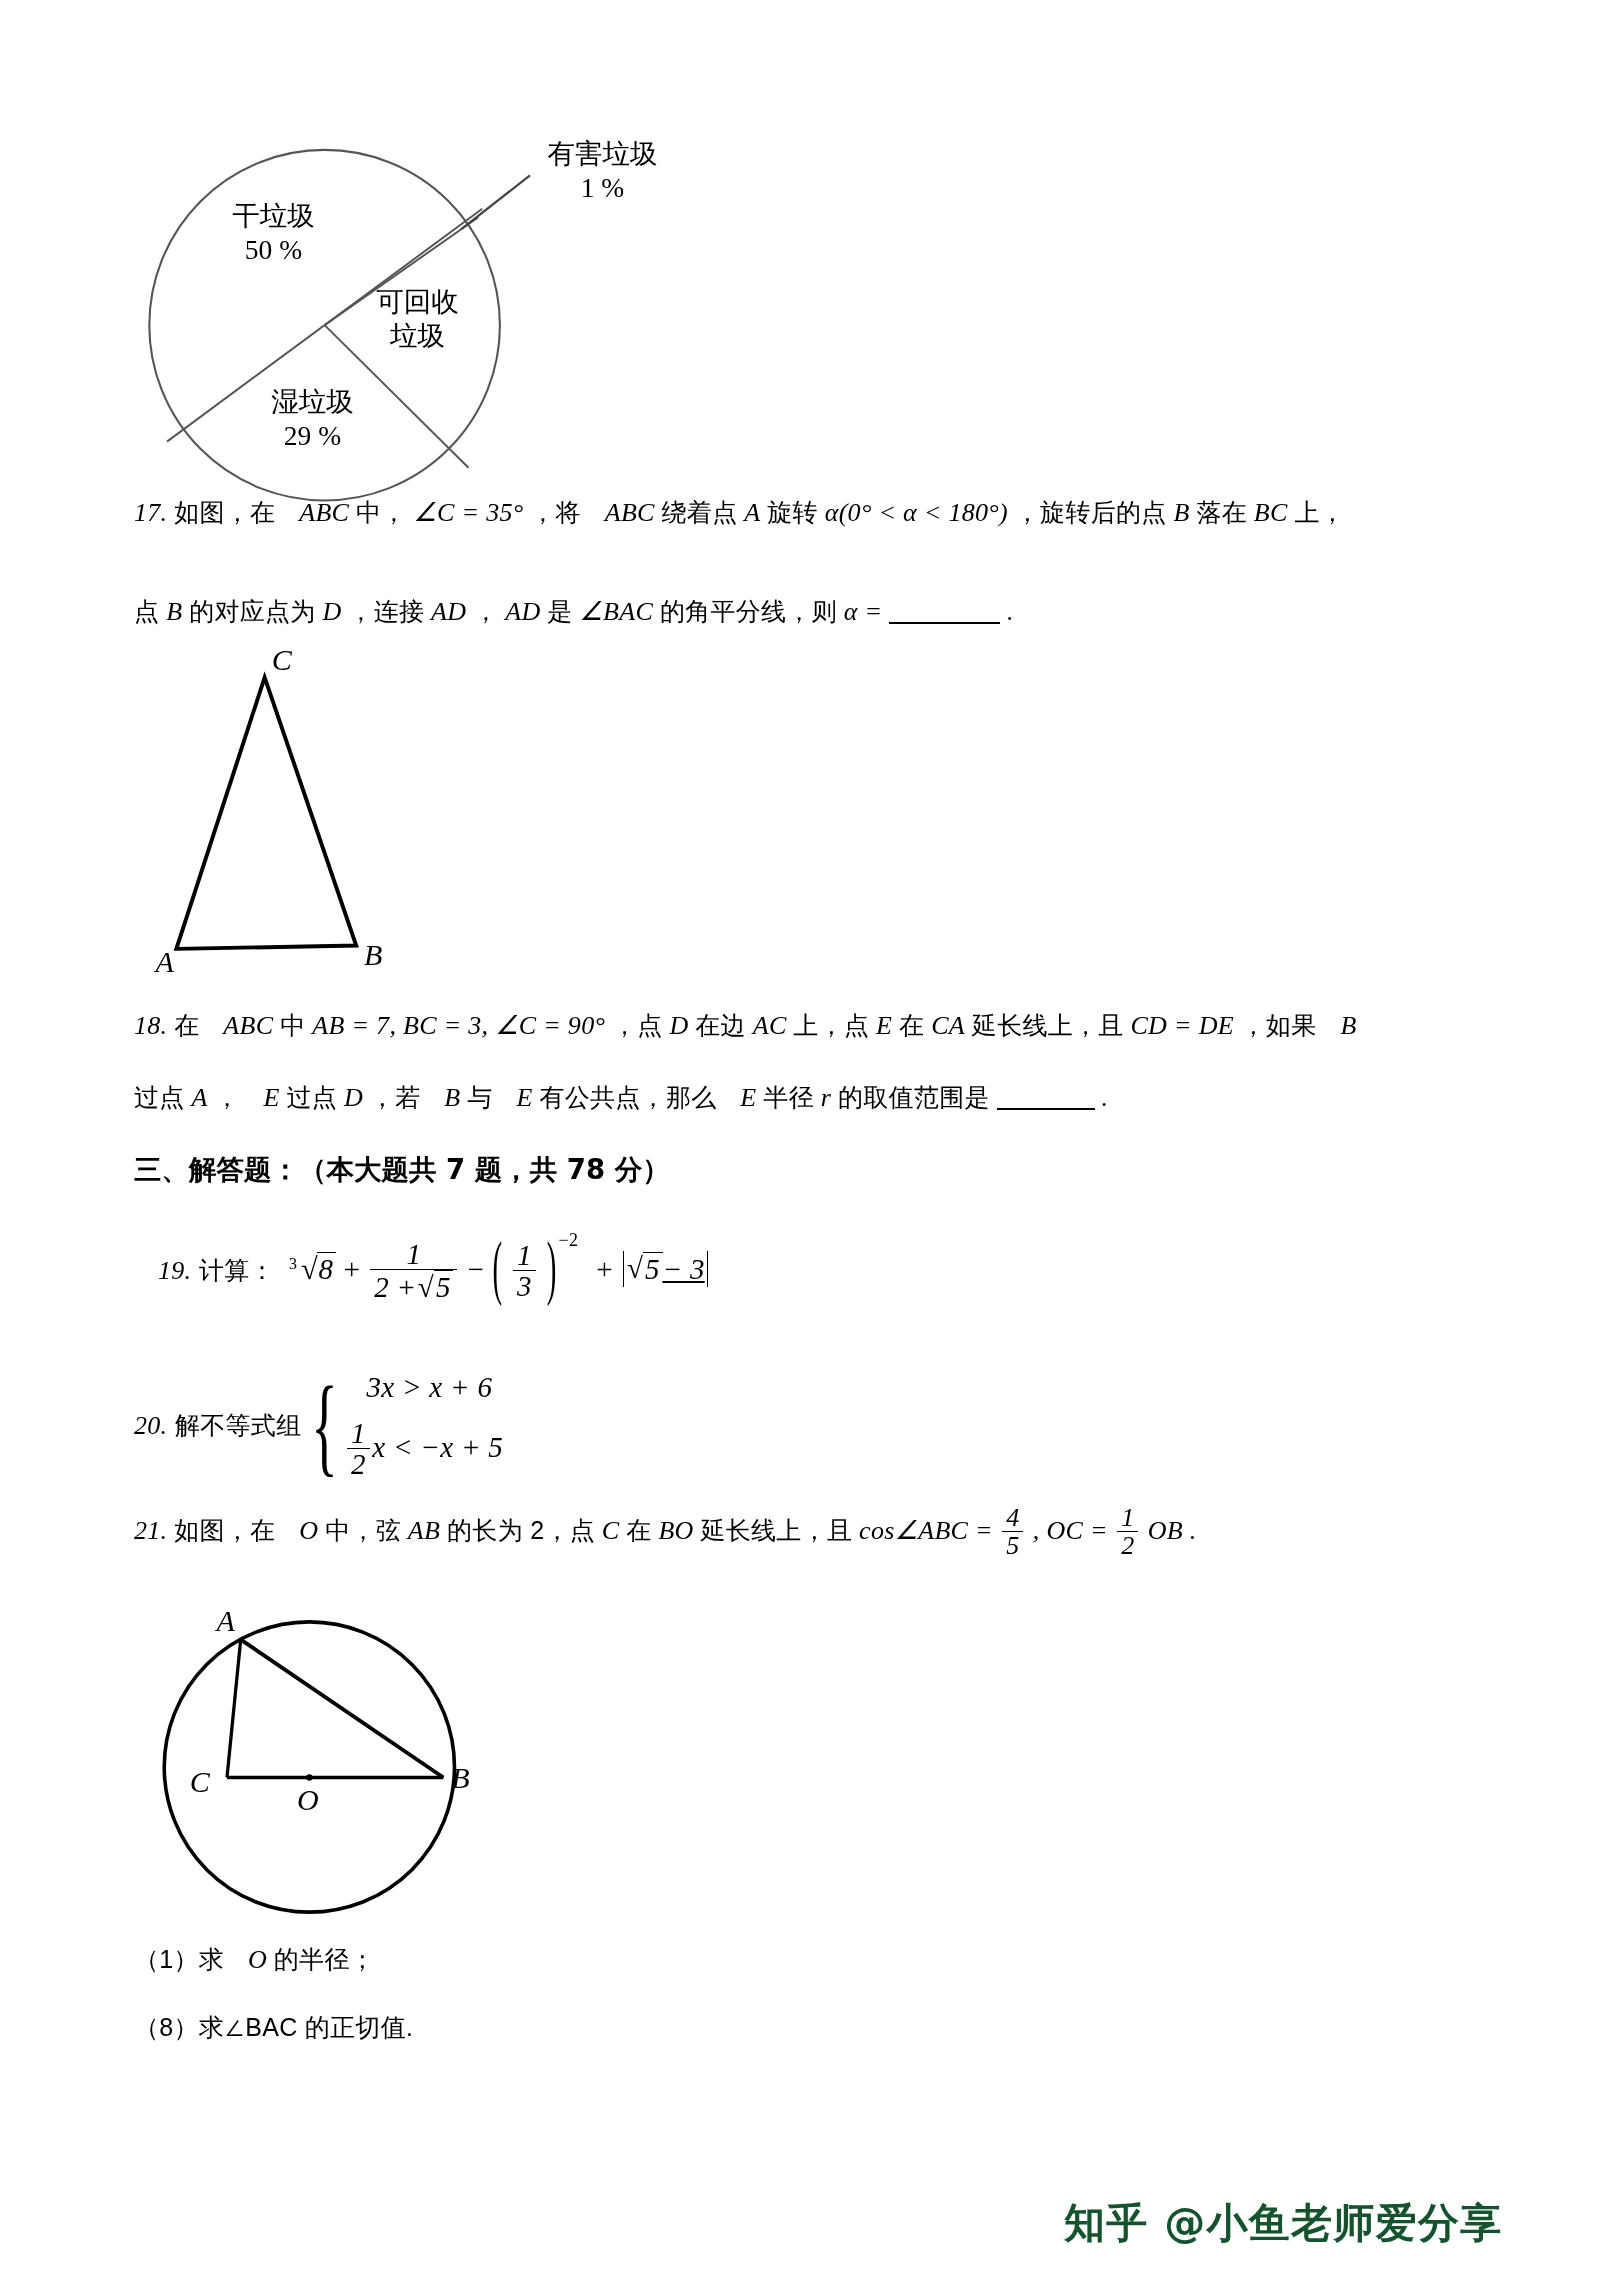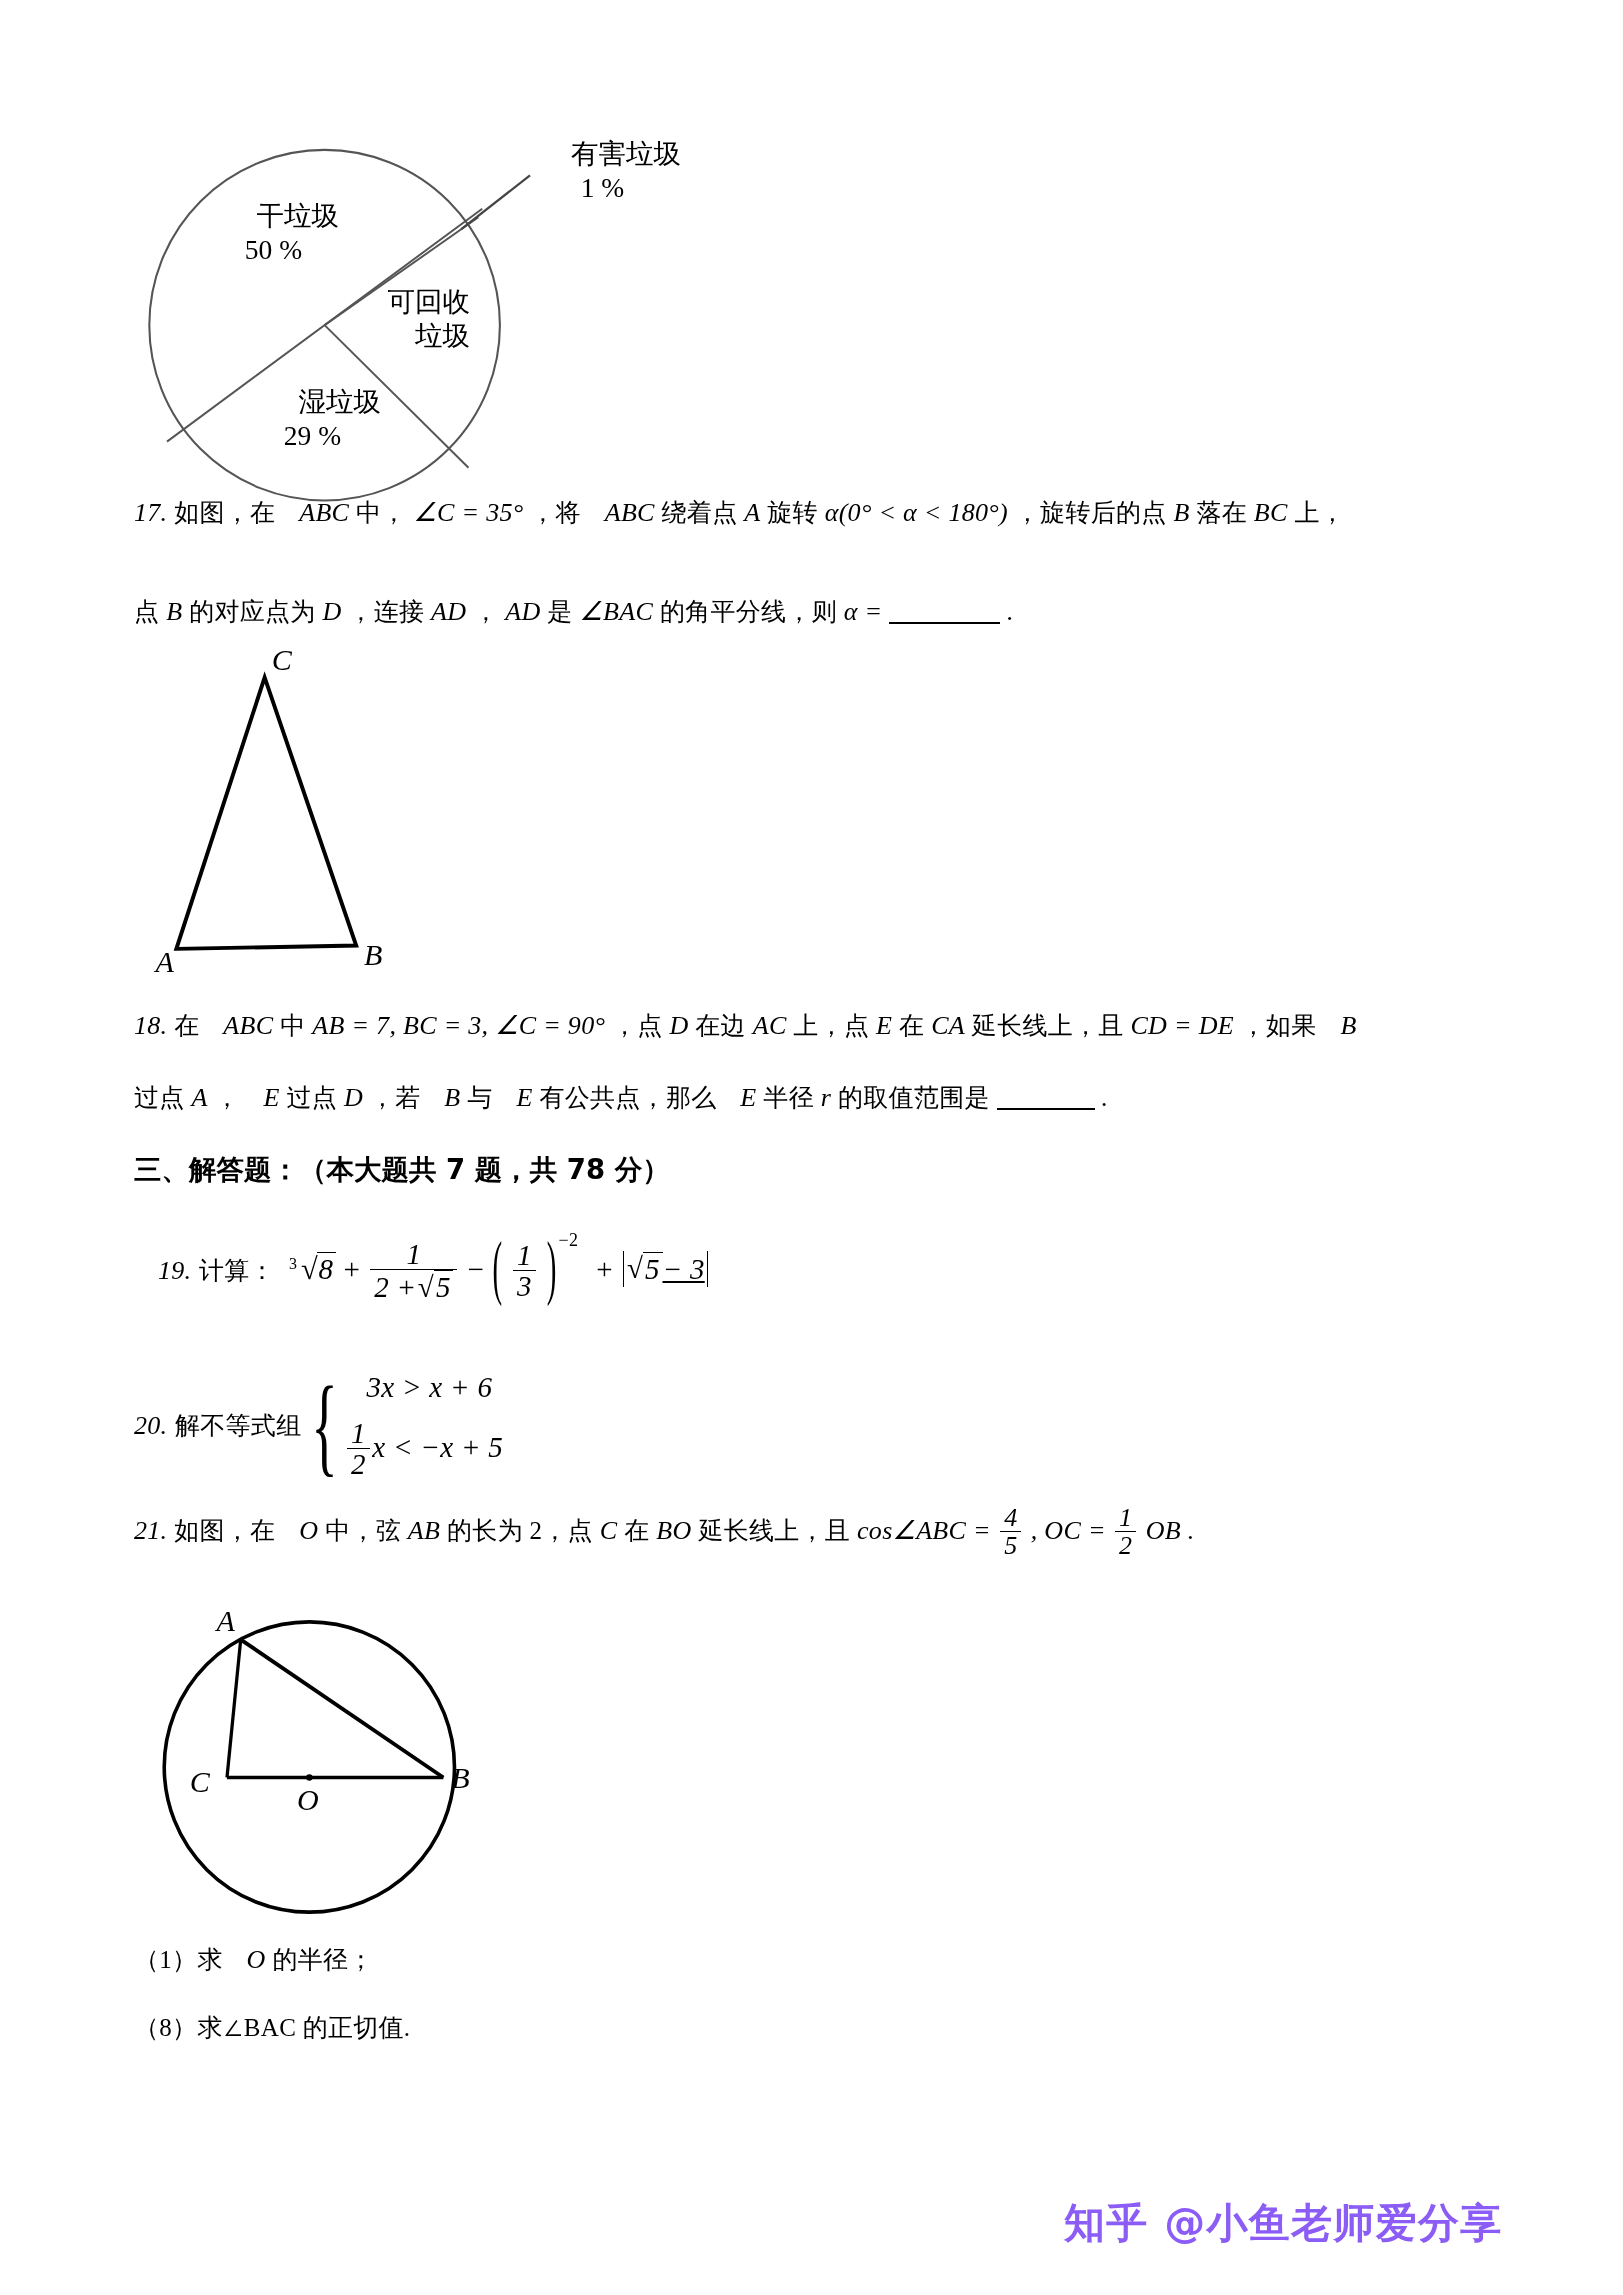--- a/index.html
+++ b/index.html
@@ -24,21 +24,21 @@
   }
 
   
   .qline {
     position: absolute;
     font-size: 26px;
     line-height: 1.0;
     white-space: nowrap;
     letter-spacing: 0.3px;
   }
-  .cn { font-family: Liberation Serif, serif; font-size: 25px; text-align: right; }
+  .cn { font-family: Liberation Sans, sans-serif; font-size: 25px; }
   .it { font-style: italic; font-family: "Liberation Serif", serif; }
   .sec-head {
     position: absolute;
     font-family: "DejaVu Sans", "Liberation Sans", sans-serif;
     font-weight: bold;
     font-size: 27.5px;
     white-space: nowrap;
   }
   .blank-line {
     display: inline-block;
@@ -105,21 +105,21 @@
     margin-right: 3.9px;
     position: relative;
     top: -1.3px;
   }
   .sys-rows { display: inline-block; }
   .sys-rows .r { display: block; white-space: nowrap; font-style: italic; }
   .sys-rows .r + .r { margin-top: 17px; }
 
   .watermark {
     position: absolute;
-    color: #8b5cf6;
+    color: #14532d;
     font-family: "DejaVu Sans", "Liberation Sans", sans-serif;
     font-weight: bold;
     font-size: 41px;
     white-space: nowrap;
     letter-spacing: 1.3px;
   }
 
   figure { margin: 0; }
   svg { display: block; }
 </style>

